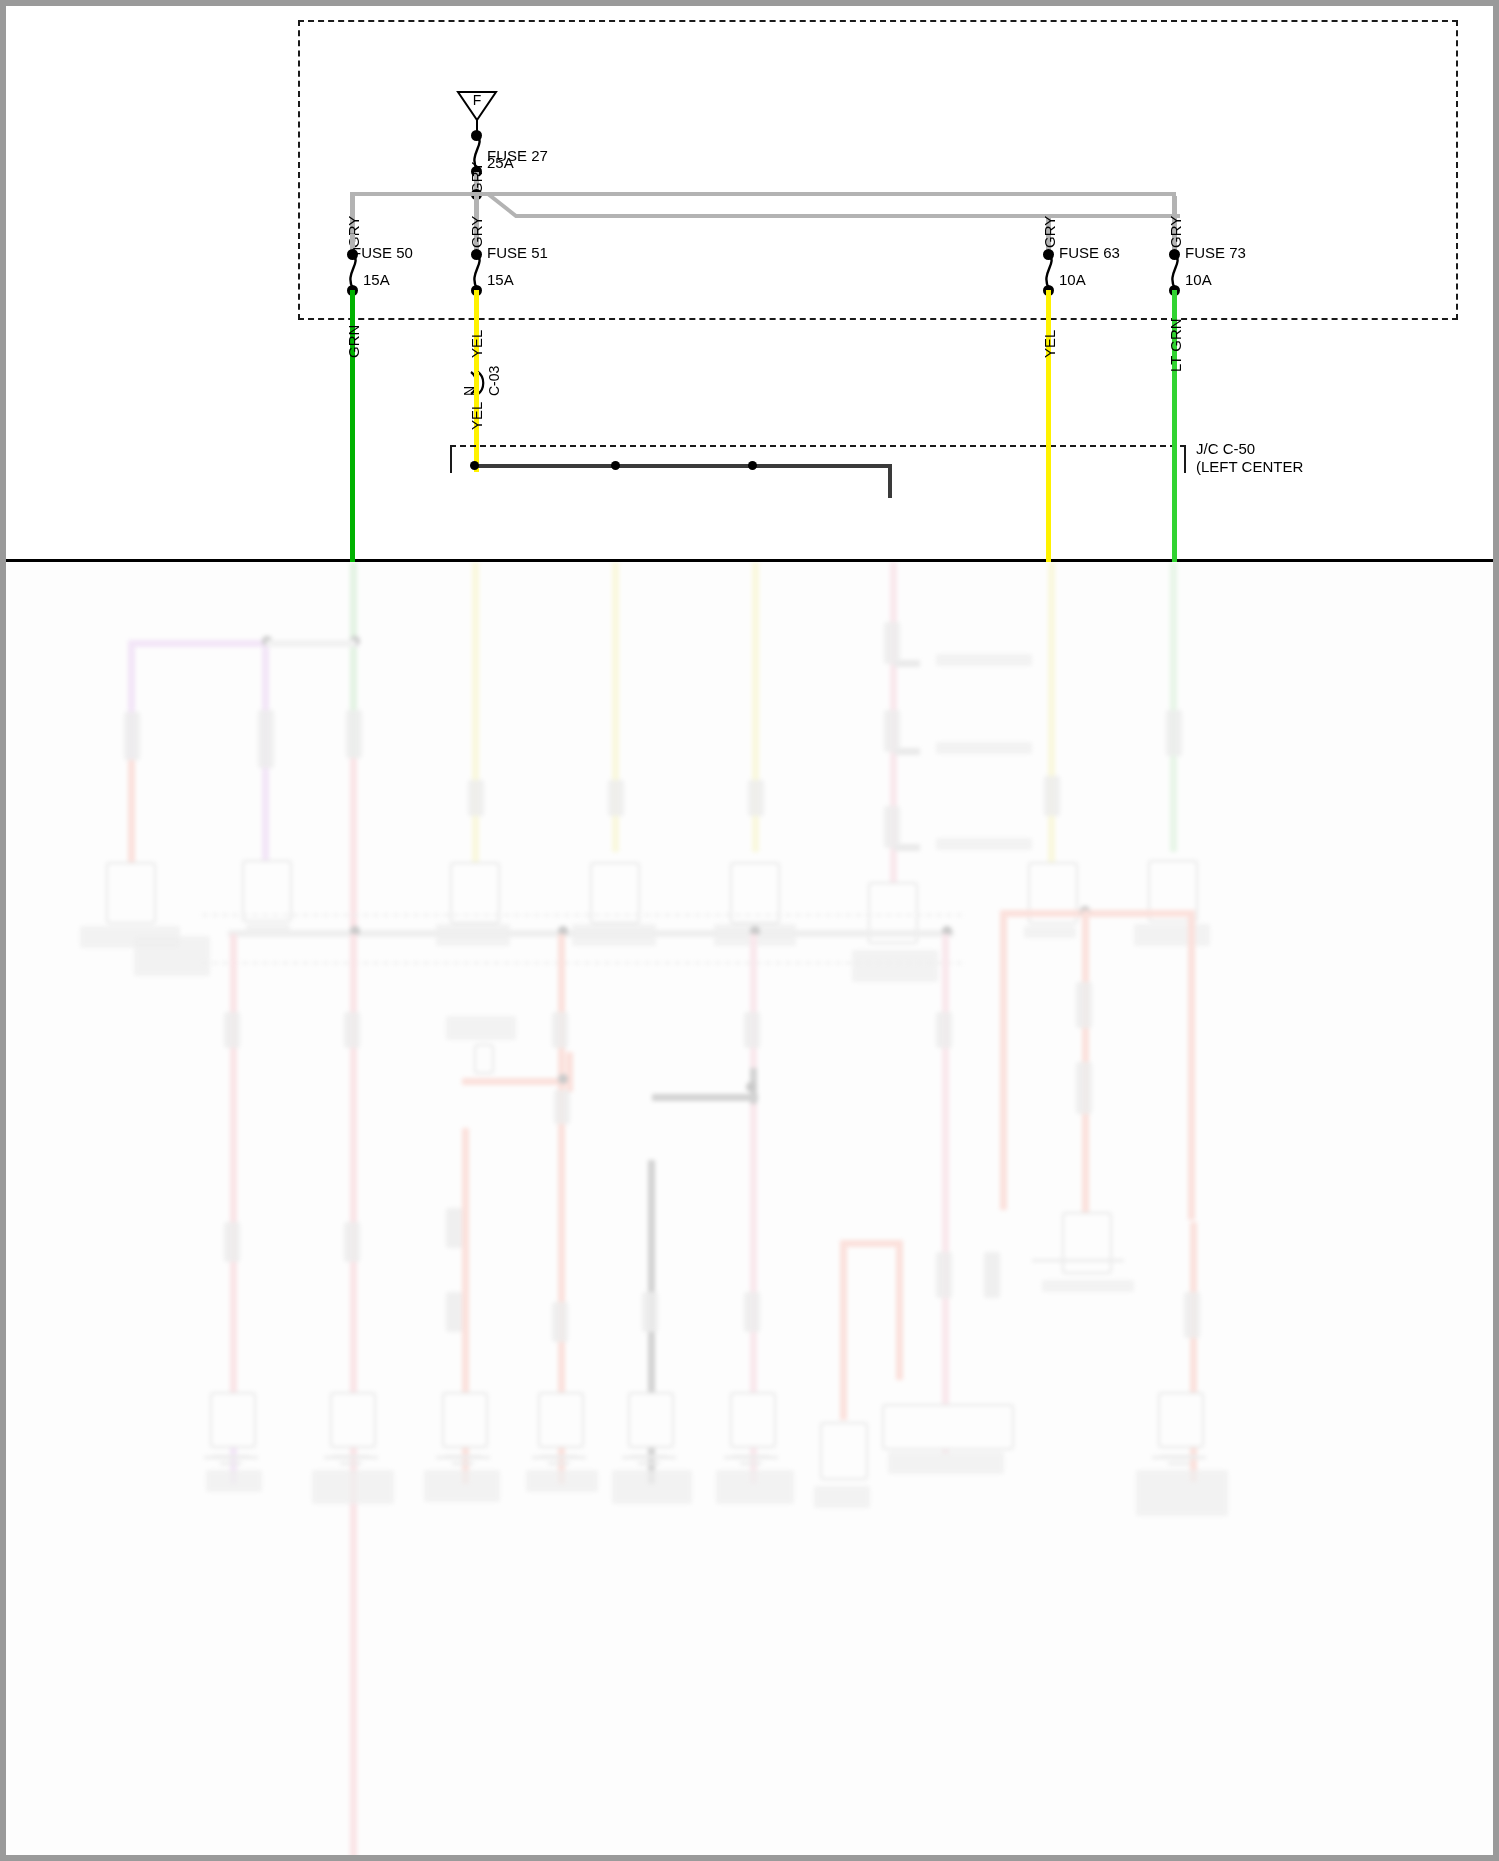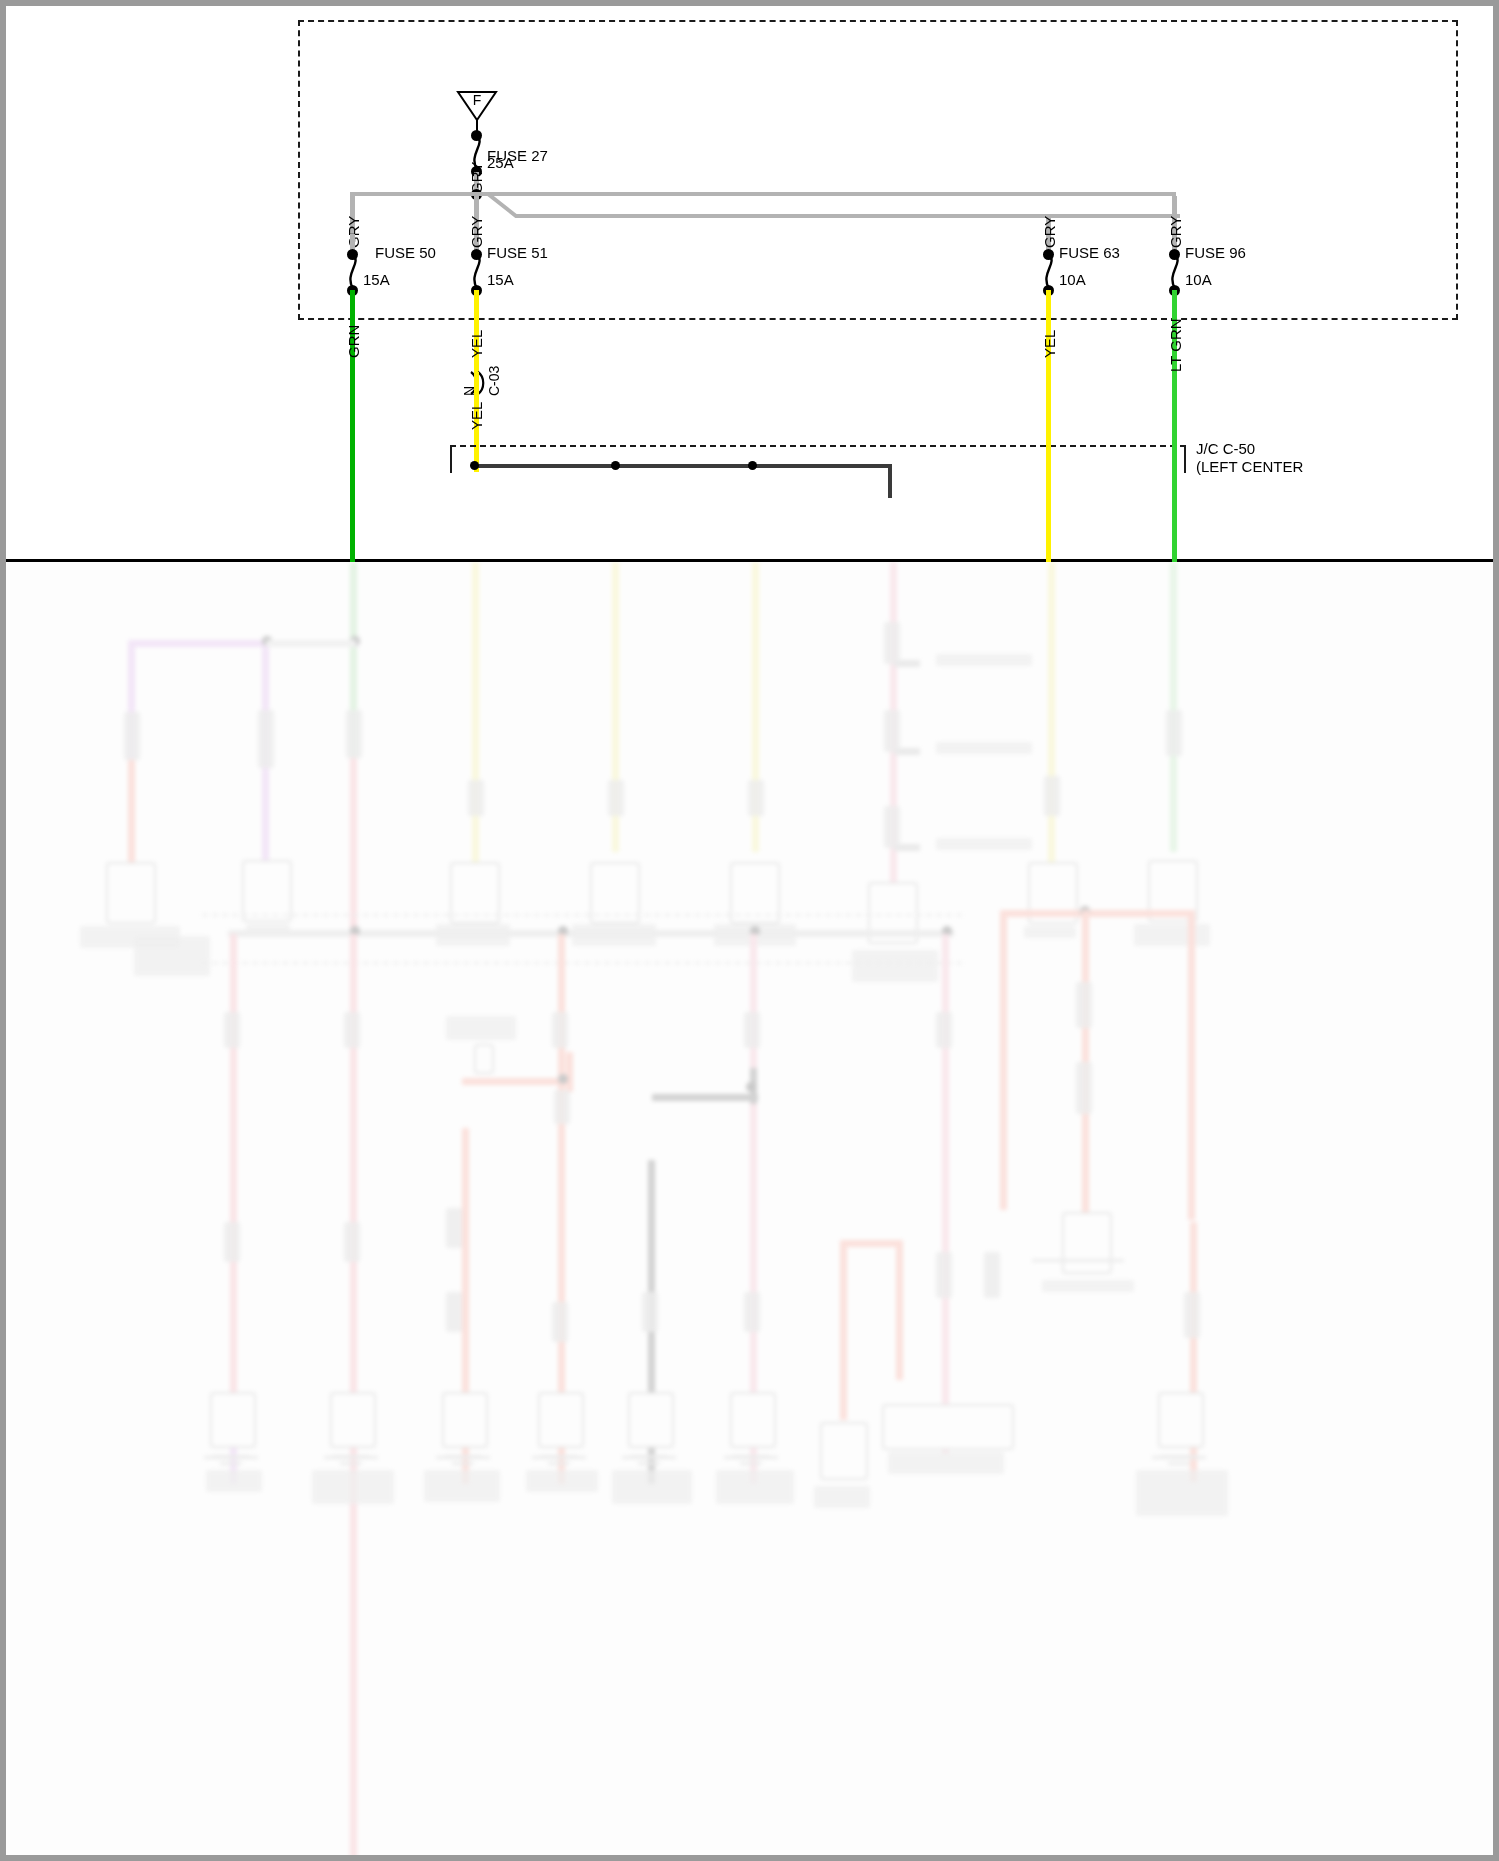--- a/index.html
+++ b/index.html
@@ -100,21 +100,21 @@
     <svg style="position:absolute;left:468px;top:186px;" width="706" height="32" viewBox="0 0 706 32">
       <path d="M0 2 L14 2 L42 24 L706 24" stroke="#b3b3b3" stroke-width="4" fill="none"></path>
     </svg>
 
     <div class="wire v gry" style="left:344px;top:228px;width:5px;height:20px;"></div>
     <div class="dot" style="left:341px;top:243px;"></div>
     <svg class="fuse" style="left:334px;top:249px;" width="26" height="34" viewBox="0 0 26 34">
       <path d="M13 0 C 22 8, 4 18, 13 34" stroke="#000" stroke-width="2.4" fill="none"></path>
     </svg>
     <div class="dot" style="left:341px;top:279px;"></div>
-    <div class="txt" style="left:369px;top:238px;text-align:center;">FUSE 50</div>
+    <div class="txt" style="left:346px;top:238px;text-align:center;">FUSE 50</div>
     <div class="txt" style="left:357px;top:265px;">15A</div>
 
     <div class="wire v grn" style="left:344px;top:284px;width:5px;height:272px;"></div>
     <div class="vtxt" style="left:339px;top:352px;">GRN</div>
 
     <div class="wire v gry" style="left:468px;top:190px;width:5px;height:58px;"></div>
     <div class="vtxt" style="left:462px;top:242px;">GRY</div>
     <div class="dot" style="left:465px;top:243px;"></div>
     <svg class="fuse" style="left:458px;top:249px;" width="26" height="34" viewBox="0 0 26 34">
       <path d="M13 0 C 22 8, 4 18, 13 34" stroke="#000" stroke-width="2.4" fill="none"></path>
@@ -160,21 +160,21 @@
     <div class="wire v yel" style="left:1040px;top:284px;width:5px;height:272px;"></div>
     <div class="vtxt" style="left:1035px;top:352px;">YEL</div>
 
     <div class="wire v gry" style="left:1166px;top:190px;width:5px;height:58px;"></div>
     <div class="vtxt" style="left:1161px;top:242px;">GRY</div>
     <div class="dot" style="left:1163px;top:243px;"></div>
     <svg class="fuse" style="left:1156px;top:249px;" width="26" height="34" viewBox="0 0 26 34">
       <path d="M13 0 C 22 8, 4 18, 13 34" stroke="#000" stroke-width="2.4" fill="none"></path>
     </svg>
     <div class="dot" style="left:1163px;top:279px;"></div>
-    <div class="txt" style="left:1179px;top:238px;">FUSE 96</div>
+    <div class="txt" style="left:1179px;top:238px;">FUSE 73</div>
     <div class="txt" style="left:1179px;top:265px;">10A</div>
     <div class="wire v ltgrn" style="left:1166px;top:284px;width:5px;height:272px;"></div>
     <div class="vtxt" style="left:1161px;top:366px;">LT GRN</div>
 
   </div>
 
   <div id="bottom-panel">
     <div class="blurwrap" style="position:absolute;left:0;top:0;width:1499px;height:1299px;">
 
       <div class="b-wire b-v" style="left:344px;top:0px;height:330px;background:#a7dca7;"></div>

